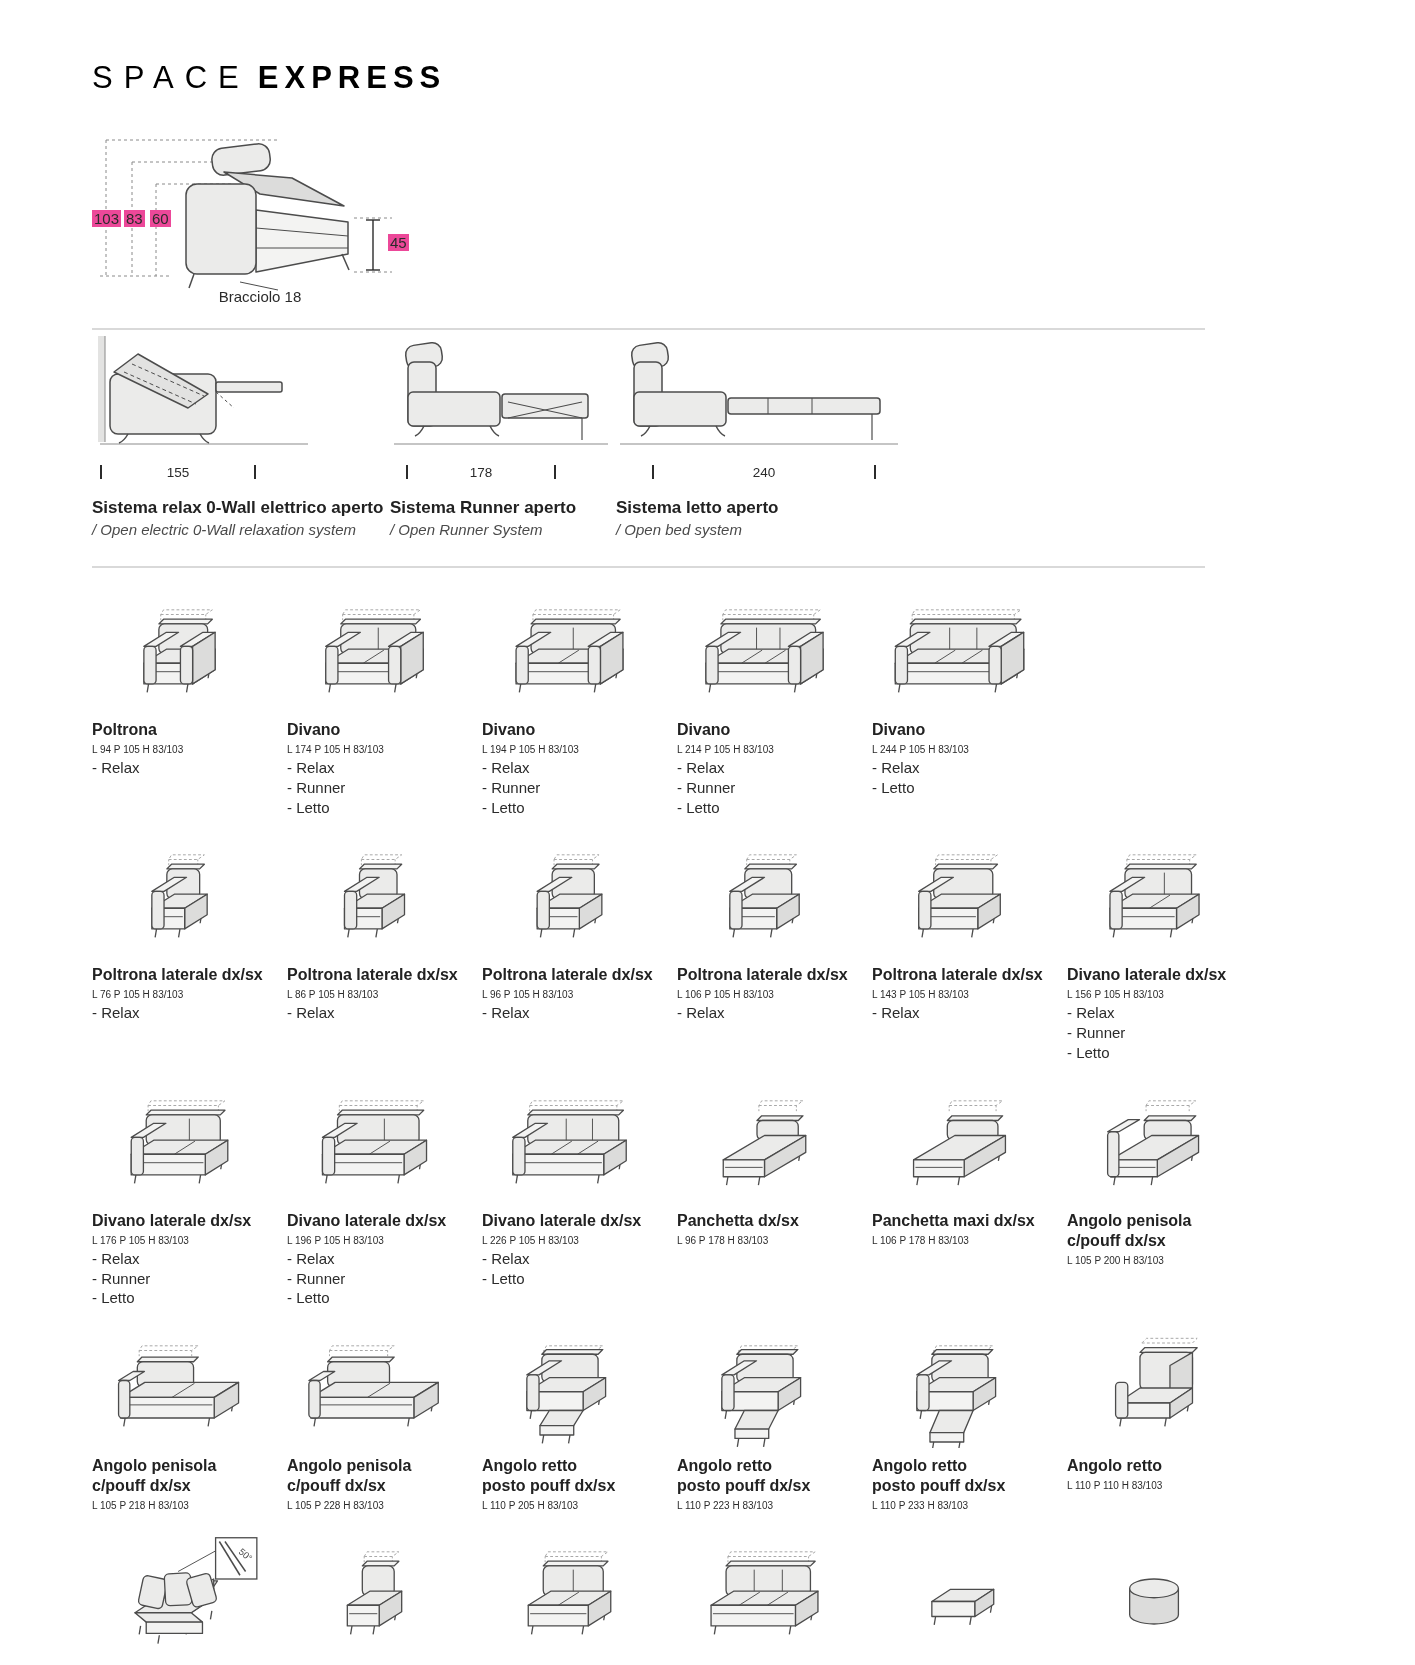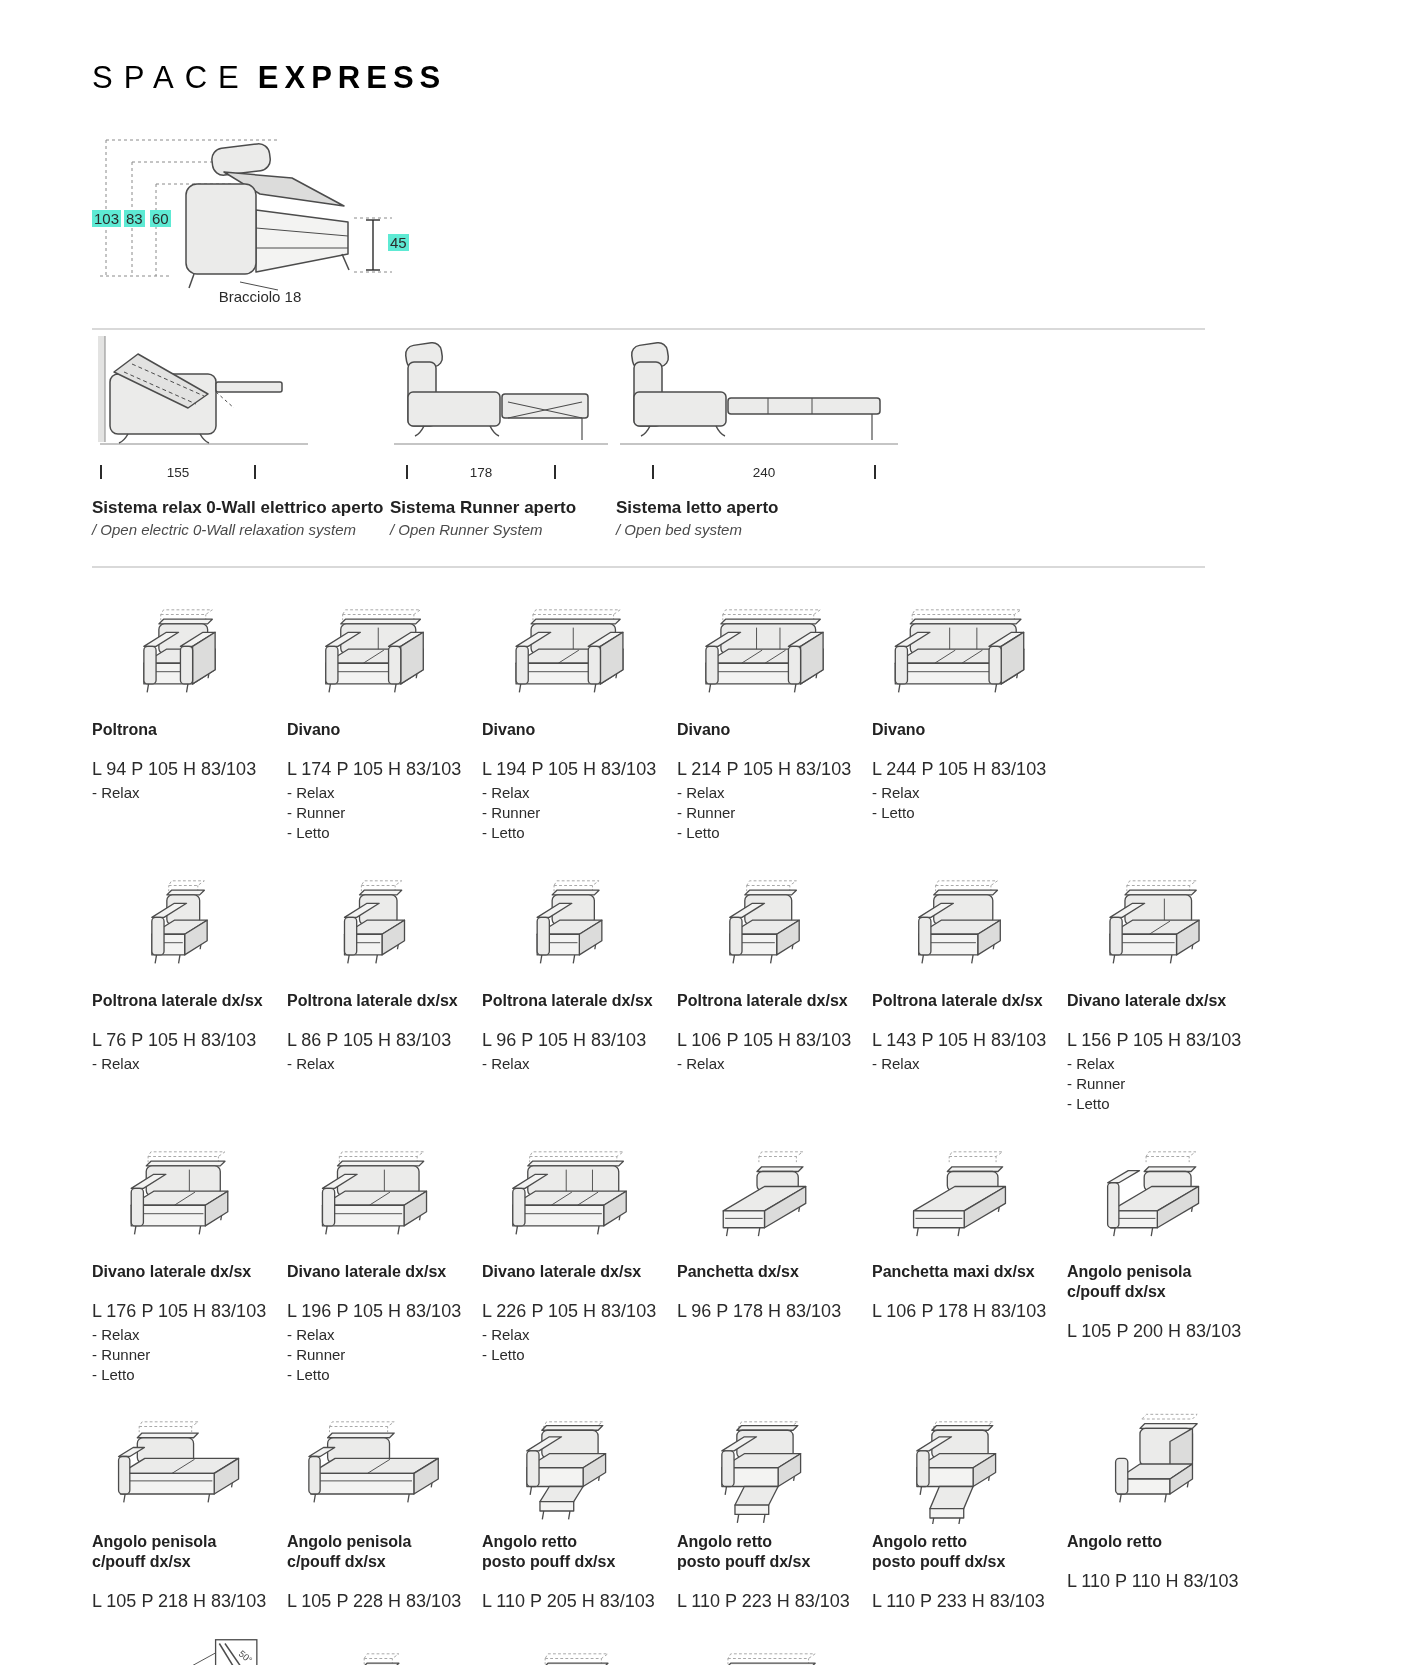--- a/index.html
+++ b/index.html
@@ -8,21 +8,21 @@
     font-family:"Liberation Sans", sans-serif;color:#2b2b2b;position:relative;
   }
   .page{padding:0 92px;width:1231px;}
   
   .title{margin-top:60px;font-size:31px;color:#000000;white-space:nowrap;}
   .title .t-light{font-weight:400;letter-spacing:11px;}
   .title .t-bold{font-weight:700;letter-spacing:6px;margin-left:8px;}
   
   .spec{position:relative;width:340px;height:192px;margin-top:26px;}
   .spec svg{position:absolute;left:0;top:0;}
-  .spec-num{position:absolute;font-size:15px;color:#2b2b2b;background:#5eead4;padding:0 2px;}
+  .spec-num{position:absolute;font-size:15px;color:#2b2b2b;background:#ec4899;padding:0 2px;}
   .n103{left:0px;top:88px;}
   .n83{left:32px;top:88px;}
   .n60{left:58px;top:88px;}
   .n45{left:296px;top:112px;}
   .arm-label{position:absolute;left:88px;top:166px;width:160px;text-align:center;font-size:15px;}
   
   .divider{height:2px;background:#d9d9d9;width:1113px;border:0;margin:0;}
   .div1{margin-top:14px;}
   .div2{margin-top:28px;}
   
@@ -39,21 +39,21 @@
   .mw-runner{width:150px;margin-left:16px;}
   .mw-bed{width:224px;margin-left:36px;}
   .sys-title{font-weight:700;font-size:17px;margin-top:18px;color:#222;}
   .sys-sub{font-style:italic;font-size:15px;color:#4a4a4a;margin-top:3px;}
   
   .grid{margin-top:24px;}
   .grid-row{display:grid;grid-template-columns:repeat(6,195px);margin-bottom:20px;}
   .module{padding-right:10px;}
   .m-icon{height:120px;display:flex;align-items:flex-end;}
   .m-name{font-weight:700;font-size:16px;color:#222;margin-top:8px;line-height:1.25;white-space:pre-line;}
-  .m-dims{font-size:18px;margin-top:18px;line-height:1.3;white-space:pre-line;}
+  .m-dims{font-size:10px;margin-top:3px;line-height:1.3;white-space:pre-line;}
   .m-options{font-size:15px;margin-top:2px;line-height:1.32;}
 </style>
 </head>
 <body>
 
 <div class="page">
 
   <div class="title">
     <span class="t-light">SPACE</span><span class="t-bold">EXPRESS</span>
   </div>

